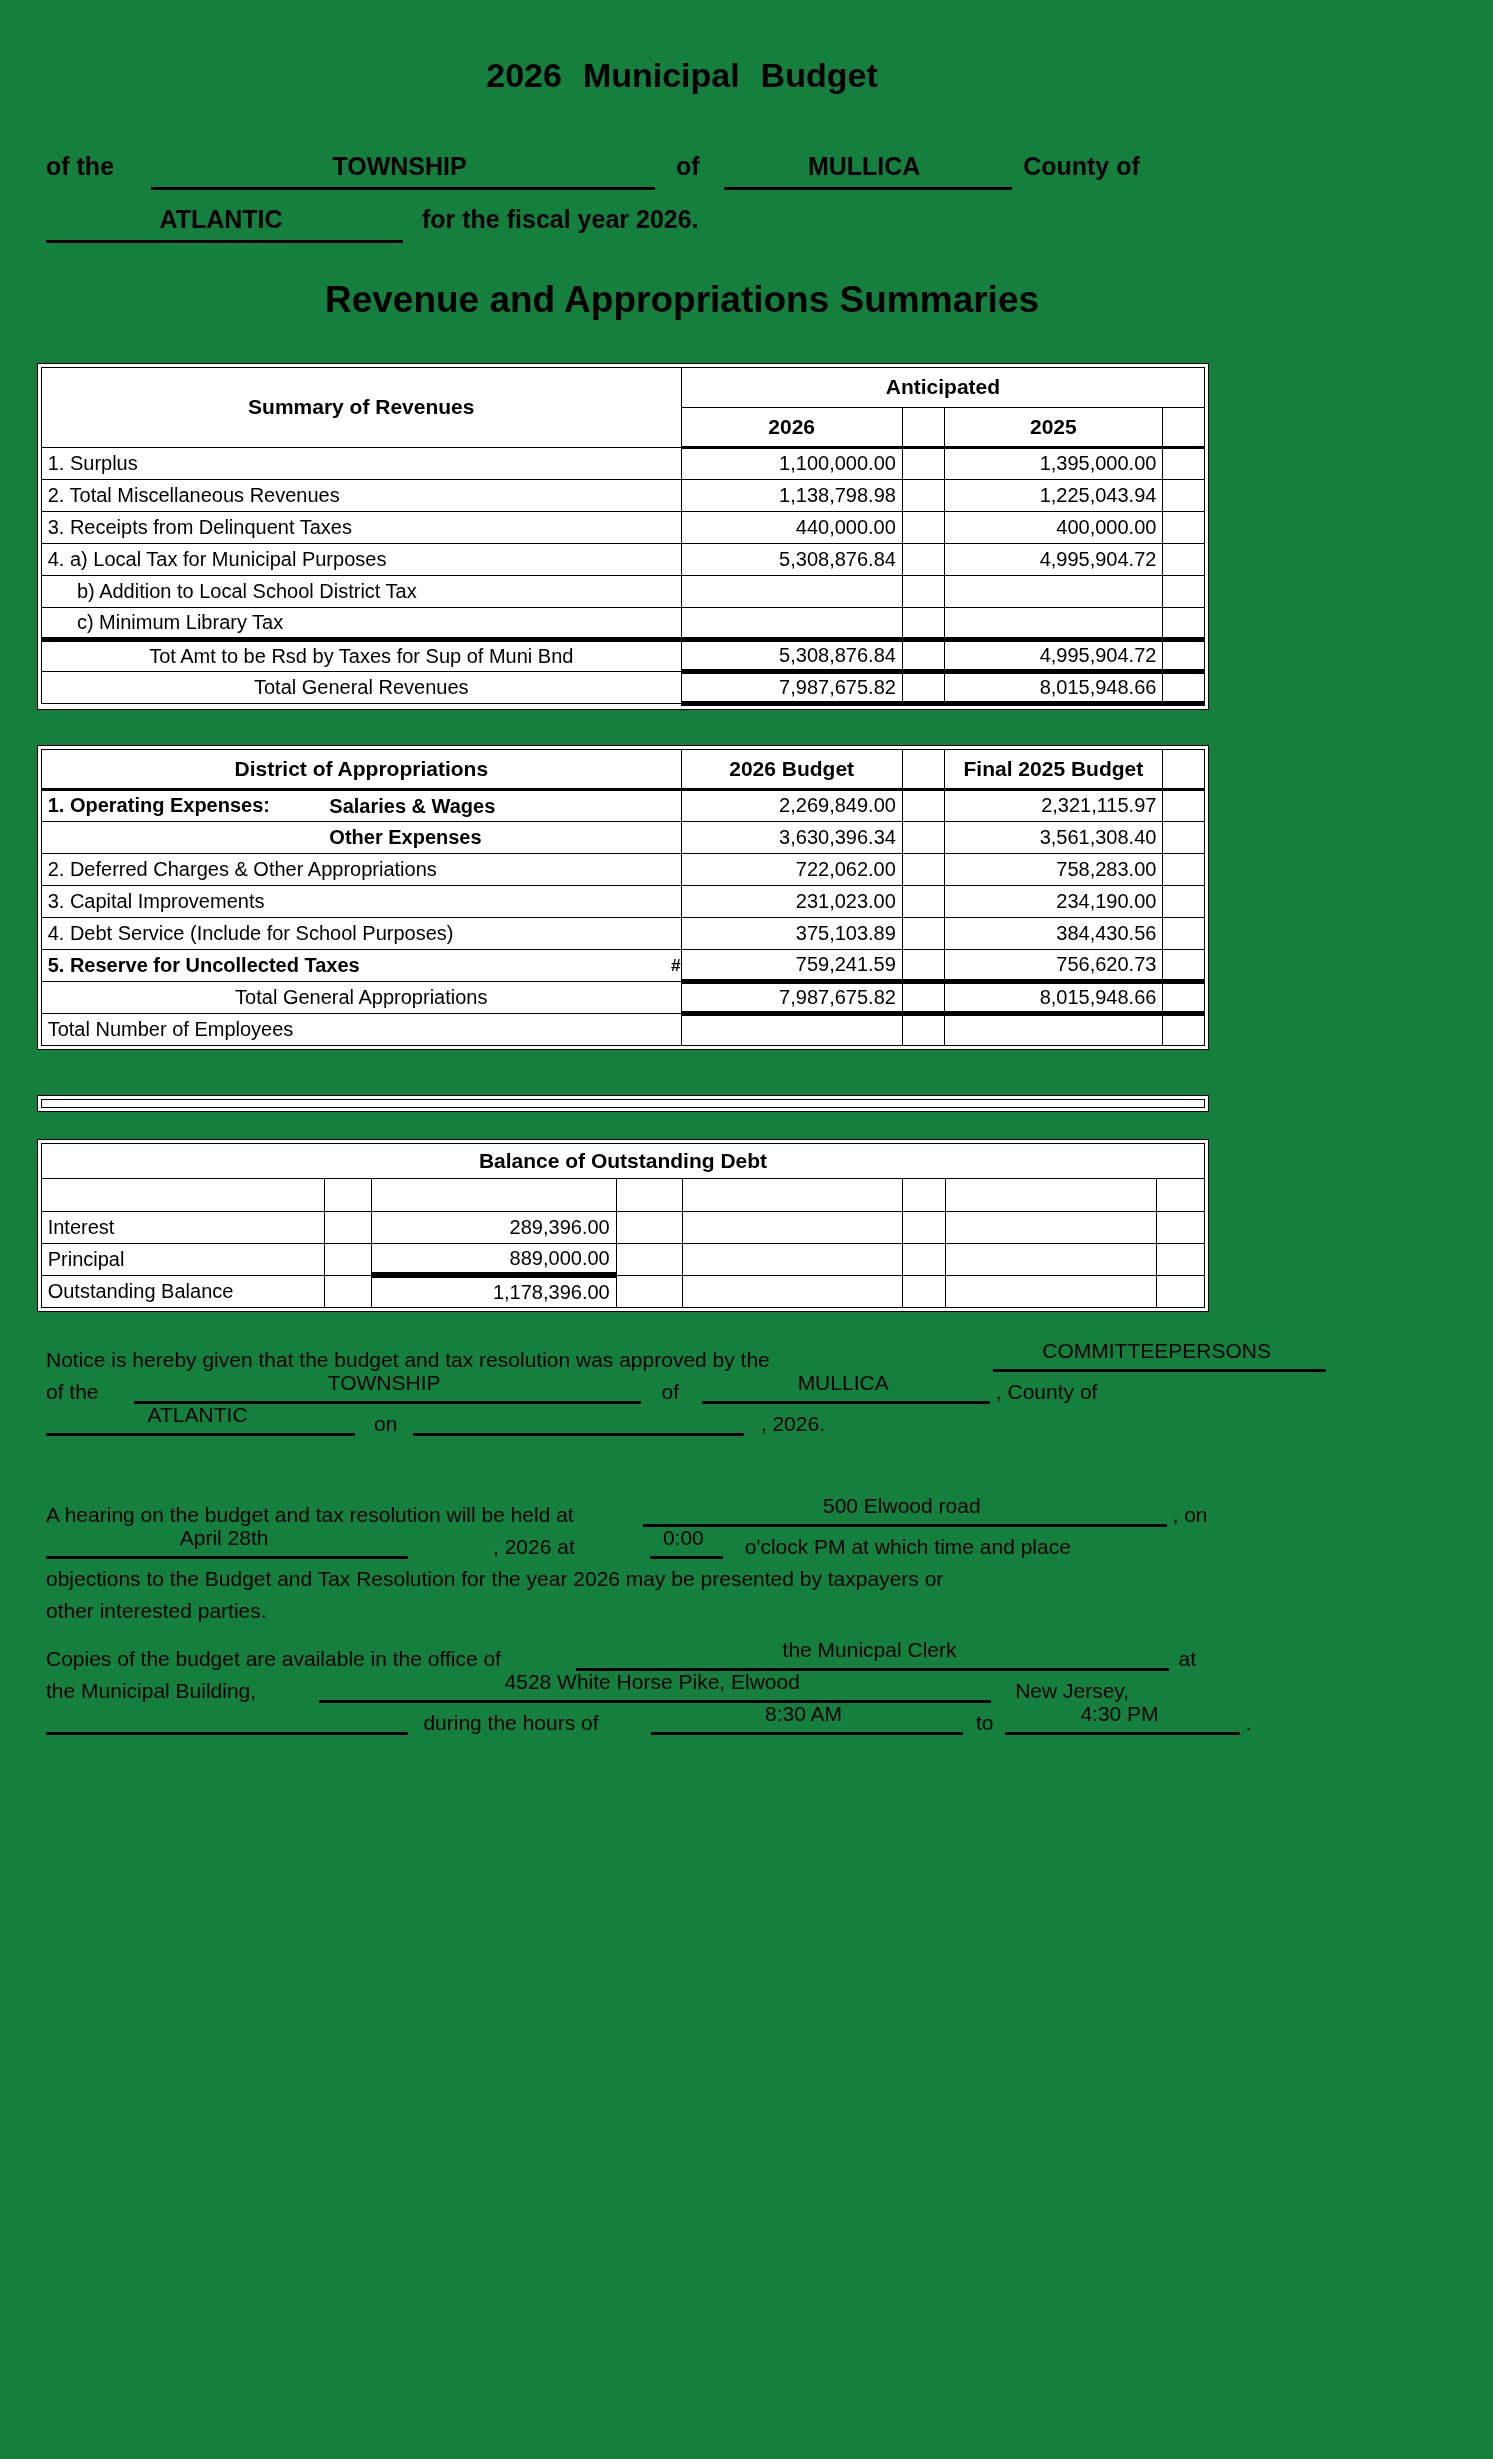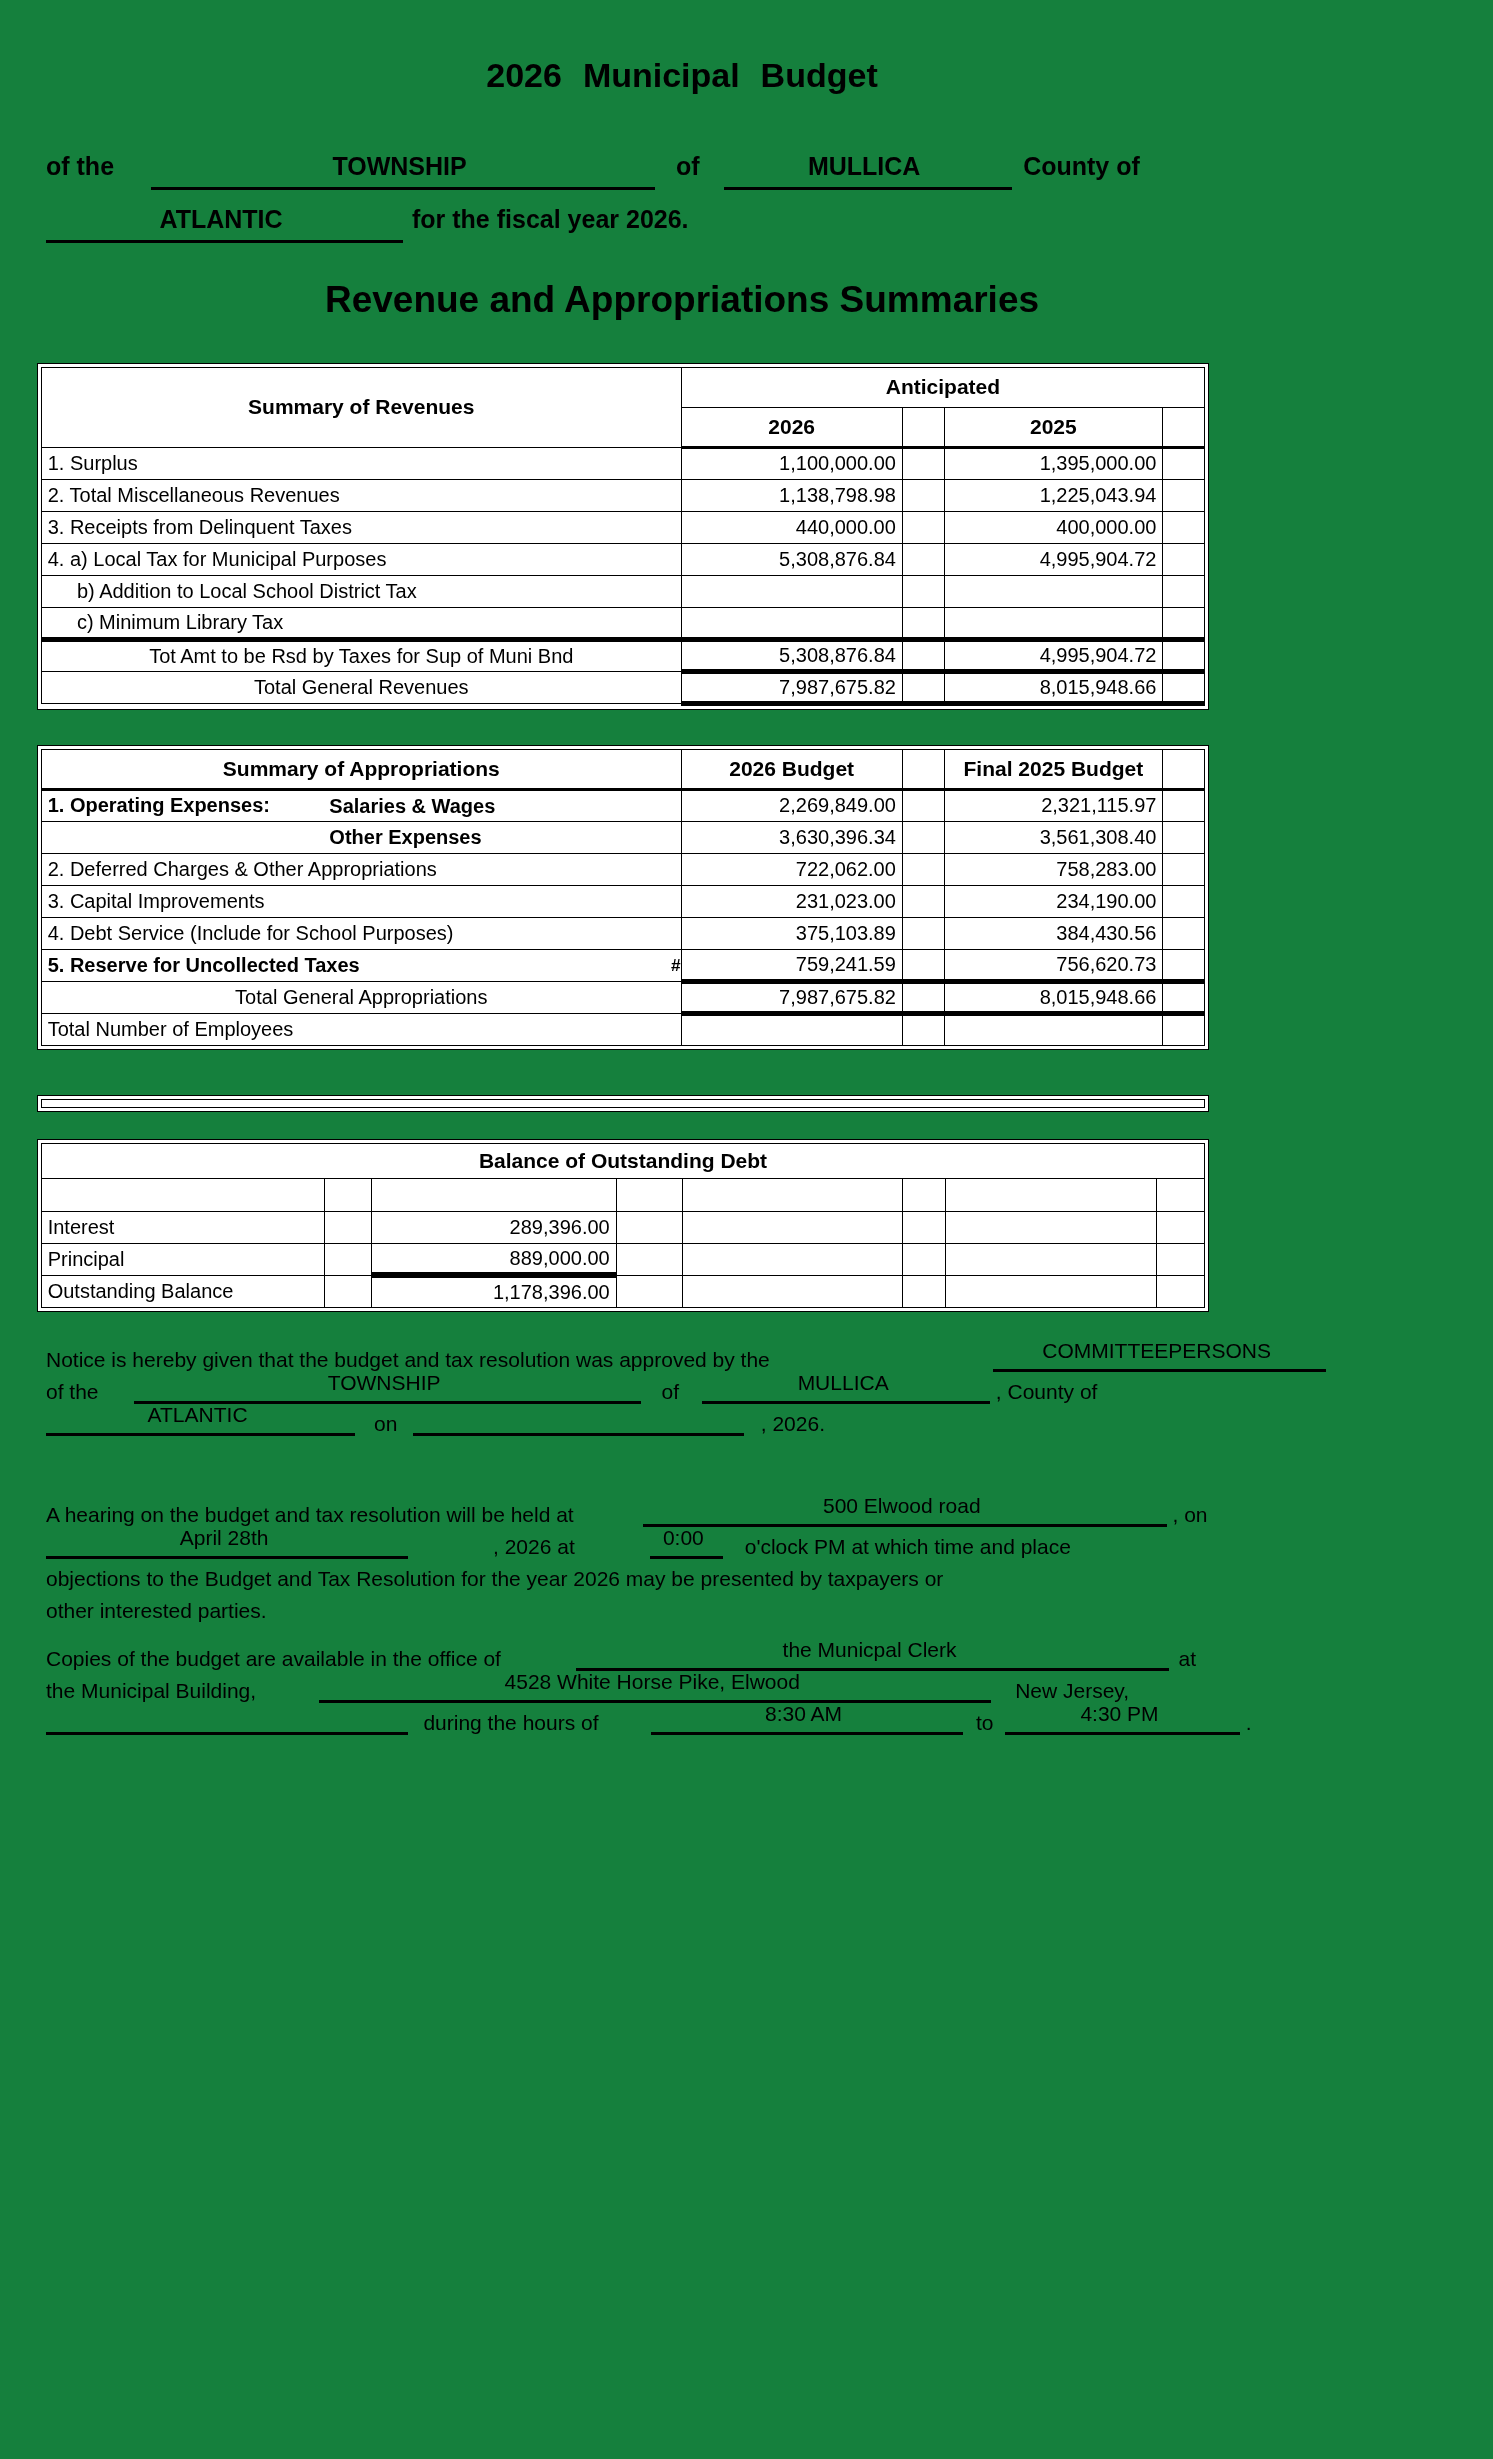--- a/index.html
+++ b/index.html
@@ -67,21 +67,21 @@
   <div class="intro">
     <div class="line">
       <span>of the</span>
       <span class="blank" style="width:504px;margin-left:37px">TOWNSHIP</span>
       <span style="margin-left:21px">of</span>
       <span class="blank" style="width:288px;margin-left:24px">MULLICA</span>
       <span style="margin-left:11.5px">County of</span>
     </div>
     <div class="line l2">
       <span class="blank" style="width:357px">ATLANTIC</span>
-      <span style="margin-left:9px">for the fiscal year 2026.</span>
+      <span style="margin-left:19px">for the fiscal year 2026.</span>
     </div>
   </div>
 
   <h2 class="section-heading">Revenue and Appropriations Summaries</h2>
 
   <div class="frame" id="revenues-frame">
     <table>
       <colgroup>
           <col style="width:55%">
           <col style="width:19%">
@@ -164,21 +164,21 @@
     <table>
       <colgroup>
           <col style="width:55%">
           <col style="width:19%">
           <col style="width:3.6%">
           <col style="width:18.8%">
           <col style="width:3.6%">
         </colgroup>
       <tbody>
         <tr style="height:40px">
-          <td class="center b hb">Summary of Appropriations</td>
+          <td class="center b hb">District of Appropriations</td>
           <td class="center b hb">2026 Budget</td>
           <td class="hb"></td>
           <td class="center b hb">Final 2025 Budget</td>
           <td class="hb"></td>
         </tr>
         <tr>
           <td class="lbl rel">
             <span>1.  Operating Expenses:</span>
             <span class="sub">Salaries &amp; Wages</span>
           </td>

